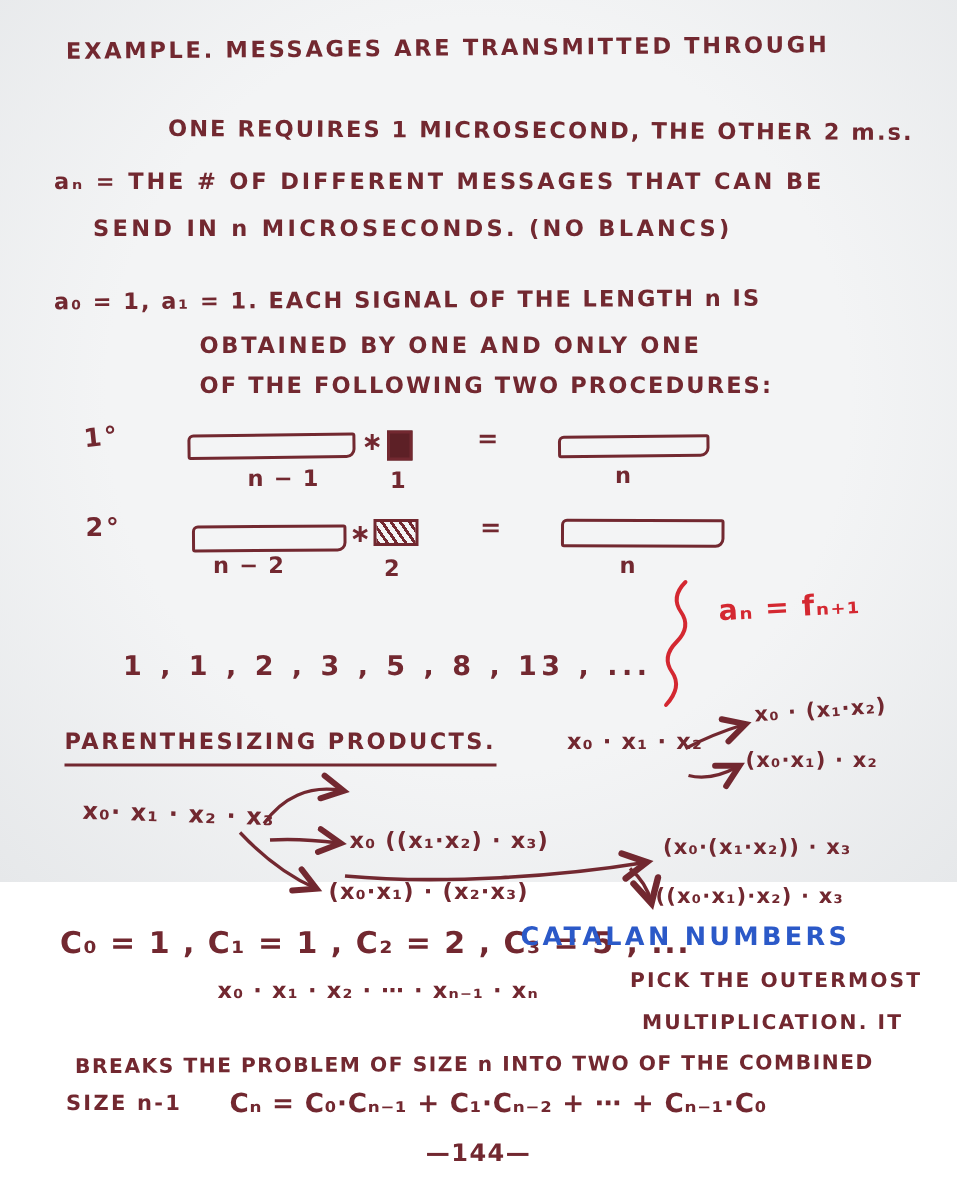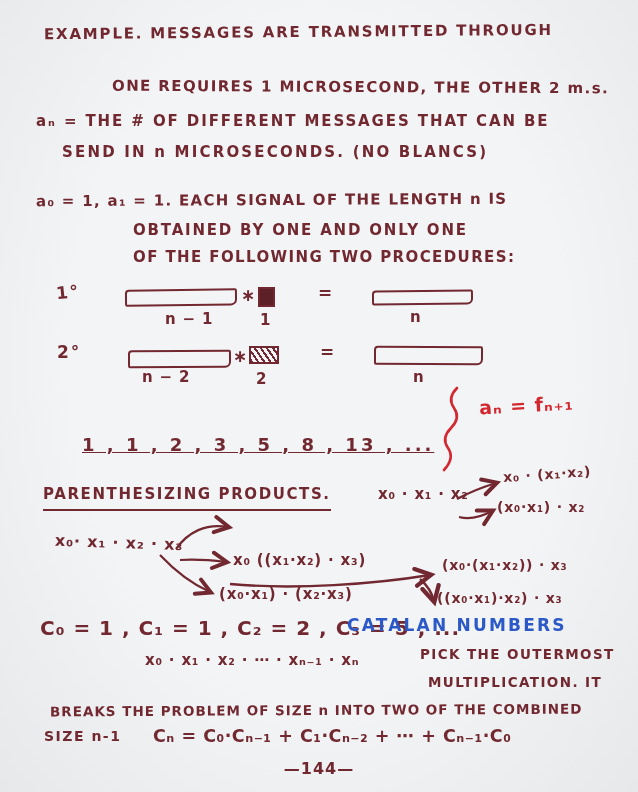--- a/index.html
+++ b/index.html
@@ -4,21 +4,21 @@
 <style>
   :root{
     --paper:#eef0f1;
     --ink:#722830;
     --red:#d42831;
     --blue:#2b59c8;
   }
   html,body{margin:0;padding:0;}
   body{width:638px;height:792px;overflow:hidden;}
   .page{
-    position:relative;width:638px;height:792px;
+    position:relative;width:638px;height:588px;
     background:radial-gradient(ellipse at 50% 45%, #f3f4f5 55%, #e6e8ea 100%);
     font-family:"DejaVu Sans",sans-serif;
   }
   .hw{
     position:absolute;color:var(--ink);font-weight:700;
     white-space:nowrap;letter-spacing:1.8px;font-size:14px;line-height:1.1;
   }
   .math{letter-spacing:0.8px;}
   .red{color:var(--red);}
   .blue{color:var(--blue);}
@@ -55,21 +55,21 @@
   #p2box{position:absolute;left:249px;top:346px;width:26px;height:14px;border:2px solid var(--ink);
          background:repeating-linear-gradient(55deg,var(--ink) 0 2px,transparent 2px 5px);}
   #p2eq{left:320px;top:343px;font-size:17px;}
   #p2bar2{left:374px;top:346px;width:105px;height:15px;transform:rotate(0.2deg);}
   #p2n2{left:142px;top:369px;font-size:15px;}
   #p2two{left:256px;top:371px;font-size:15px;}
   #p2n{left:413px;top:369px;font-size:15px;}
 
   
   #r1{left:82px;top:398px;font-size:18px;letter-spacing:1px;}
-  #r2{left:82px;top:435px;font-size:18px;letter-spacing:3px;text-decoration:underline;}
+  #r2{left:82px;top:435px;font-size:18px;letter-spacing:3px;}
   #rf{left:479px;top:395px;font-size:19px;letter-spacing:1px;transform:rotate(-3deg);}
 
   
   #pt{left:43px;top:486px;font-size:15px;letter-spacing:1.6px;border-bottom:2.5px solid var(--ink);padding-bottom:6px;}
   #x3{left:378px;top:486px;font-size:15px;}
   #x3a{left:503px;top:467px;font-size:14px;transform:rotate(-4deg);}
   #x3b{left:497px;top:500px;font-size:14px;}
   #x4{left:55px;top:534px;font-size:16px;transform:rotate(2deg);}
   #x4a{left:237px;top:518px;font-size:15px;}
   #x4b{left:233px;top:552px;font-size:15px;}

